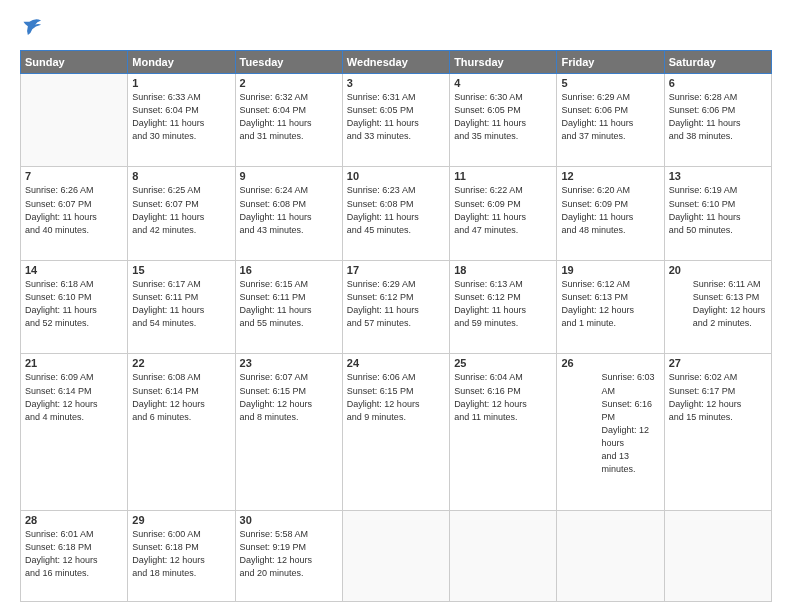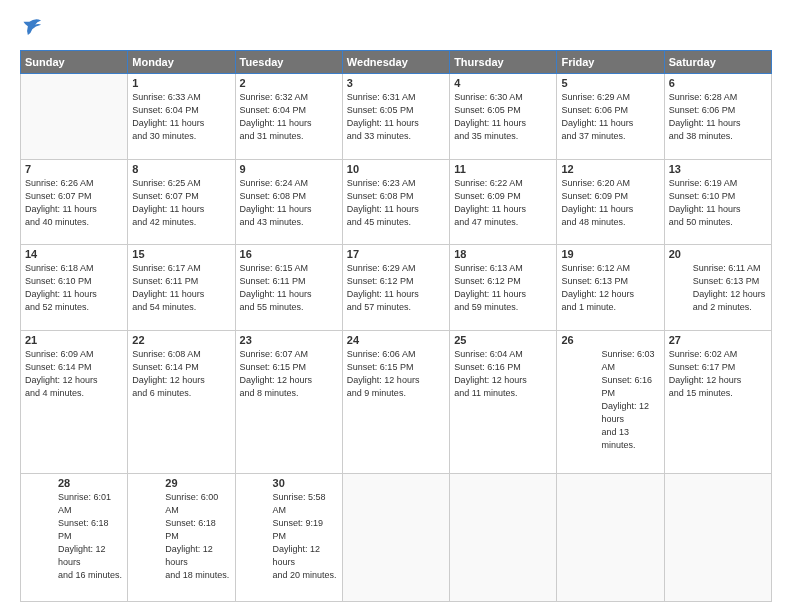--- a/index.html
+++ b/index.html
@@ -88,21 +88,20 @@
       display: block;
       margin-bottom: 2px;
     }
     .day-info {
       line-height: 1.45;
       color: #333;
       font-size: 9px;
     }
     .last-row td {
       height: 65px;
-      padding-left: 37px;
     }
   </style>
 </head>
 <body>
 
 <div class="page">
   <div class="header">
     <div class="logo">
       <div>
         <svg class="logo-bird" viewBox="0 0 30 30">

